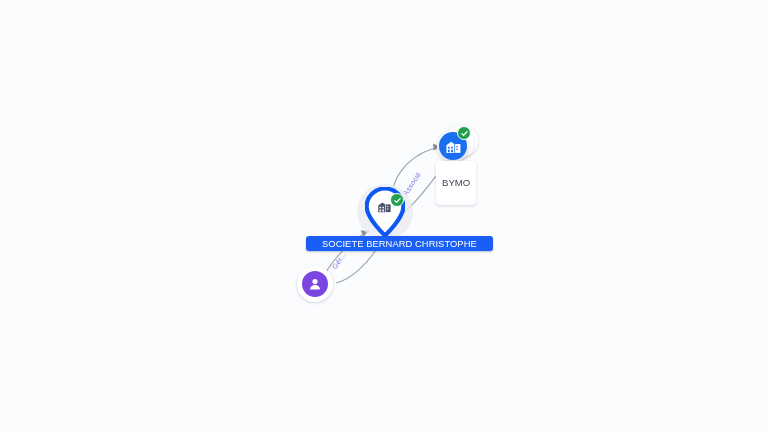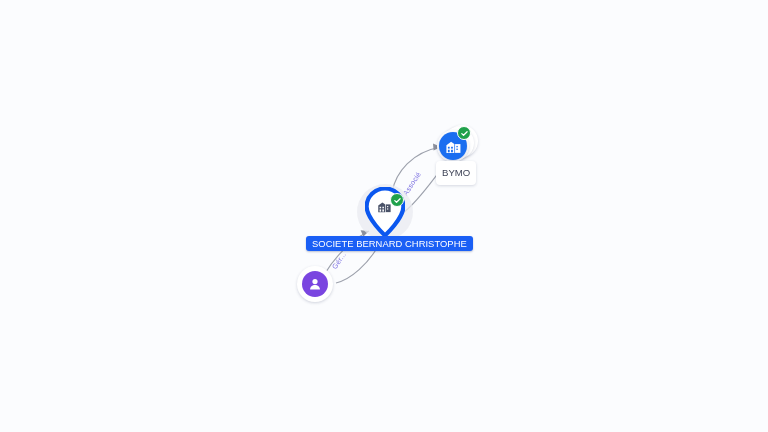--- a/index.html
+++ b/index.html
@@ -102,21 +102,21 @@
     justify-content: center;
   }
   .pin-badge svg { display: block; }
 
   
   #label-main {
     position: absolute;
     left: 306px;
     top: 236px;
     height: 15px;
-    padding: 0 6px;
+    padding: 0 16px;
     display: flex;
     align-items: center;
     background: #1a5ff5;
     border-radius: 3px;
     box-shadow: 0 1px 2px rgba(20,40,90,.28);
     white-space: nowrap;
     z-index: 6;
   }
   #label-main .lbl-text {
     color: #ffffff;
@@ -202,21 +202,21 @@
     display: flex;
     align-items: center;
     justify-content: center;
   }
   .person-circle svg { display: block; }
 
   
   .node-label {
     position: absolute;
     height: 16px;
-    padding: 4px 6px;
+    padding: 14px 6px;
     display: flex;
     align-items: center;
     background: #ffffff;
     border-radius: 4px;
     box-shadow: 0 1px 3px rgba(40,50,90,.18);
     white-space: nowrap;
     z-index: 5;
   }
   .node-label .lbl-text {
     color: #3f4457;

